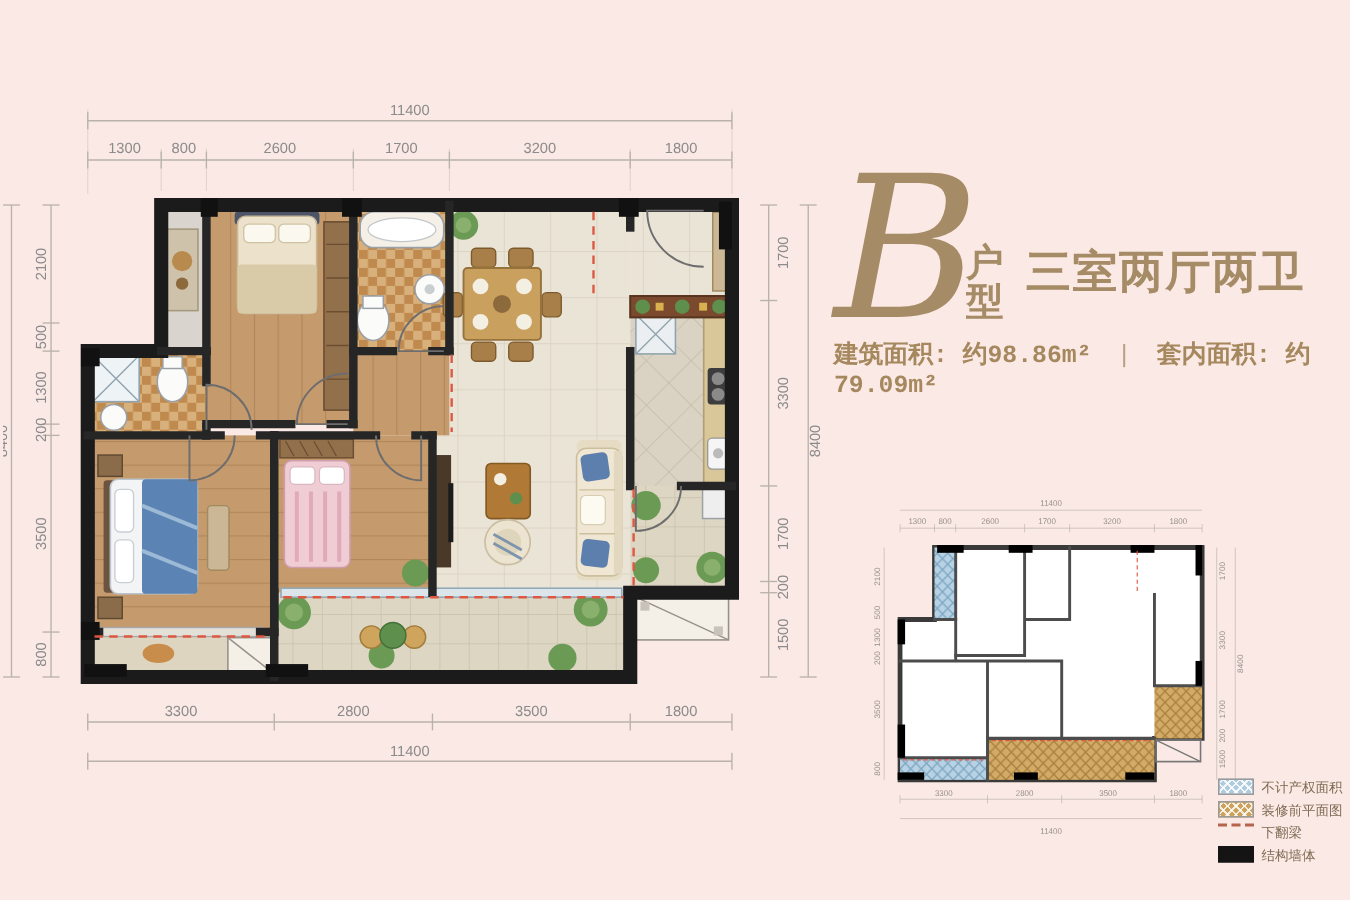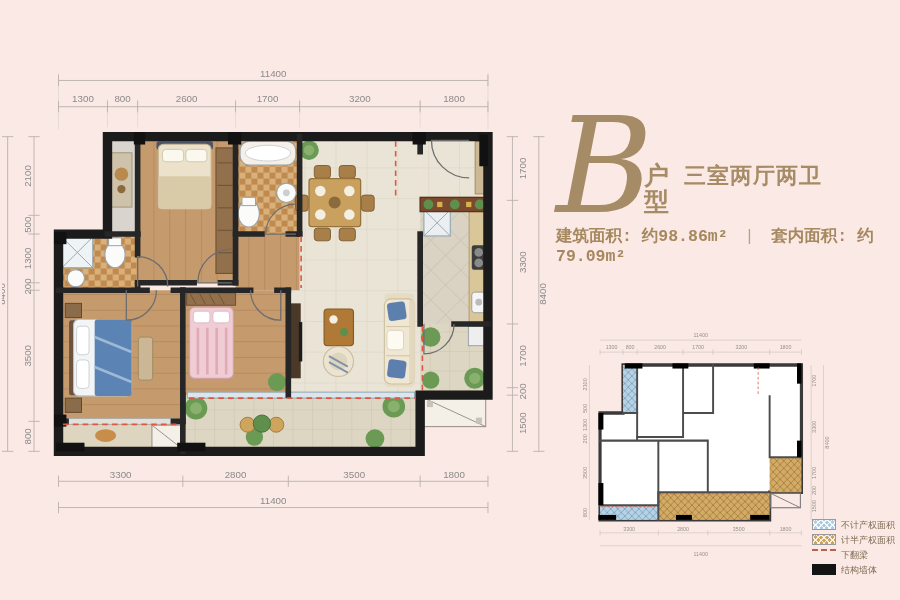--- a/index.html
+++ b/index.html
@@ -4,21 +4,21 @@
 <style>
   html,body{margin:0;padding:0;}
   .stage{position:relative;width:900px;height:600px;background:#fbe9e5;overflow:hidden;
          font-family:"Liberation Sans",sans-serif;padding-left:44px;}
   .abs{position:absolute;}
   
   .plan-letter{left:556px;top:100px;font-family:"DejaVu Serif",serif;font-style:italic;
                font-size:132px;line-height:1;color:#a68c66;}
   .plan-letter-suffix{left:644px;top:162px;width:27px;font-size:25px;line-height:1.05;
                font-weight:700;color:#a68c66;word-break:break-all;}
-  .plan-title{left:684px;top:161px;font-size:22px;font-weight:700;color:#a68c66;letter-spacing:1px;}
+  .plan-title{left:684px;top:161px;font-size:30px;font-weight:700;color:#a68c66;letter-spacing:1px;}
   .plan-subtitle{left:686px;top:201px;font-size:11.5px;font-weight:600;color:#bb9f7c;letter-spacing:3px;}
   .area-row{left:556px;top:225px;width:320px;font-size:16.5px;font-weight:700;color:#a6885f;font-family:Liberation Mono, monospace;}
   .area-row .divider{font-weight:400;color:#b9a181;margin:0 7px;}
   .area-note{left:556px;top:251px;width:310px;text-align:center;font-size:9px;color:#c4ab8c;letter-spacing:1px;}
   
   .legend{left:812px;top:519px;width:86px;}
   .legend-row{display:flex;align-items:flex-start;margin-bottom:3px;height:12px;}
   .sw{width:24px;height:11px;border:1px solid #9a9a9a;box-sizing:border-box;flex:none;margin-right:5px;}
   .sw-blue{background-color:#aecbdf;
      background-image:repeating-linear-gradient(45deg,rgba(255,255,255,.85) 0 1px,transparent 1px 4px),
@@ -474,21 +474,21 @@
     </g>
   </svg>
 
   <div class="abs legend">
     <div class="legend-row">
       <span class="sw sw-blue"></span>
       <span class="legend-label">不计产权面积</span>
     </div>
     <div class="legend-row">
       <span class="sw sw-brown"></span>
-      <span class="legend-label">计半产权面积</span>
+      <span class="legend-label">装修前平面图</span>
     </div>
     <div class="legend-row">
       <span class="sw sw-dash"></span>
       <span class="legend-label">下翻梁</span>
     </div>
     <div class="legend-row">
       <span class="sw sw-black"></span>
       <span class="legend-label">结构墙体</span>
     </div>
   </div>

